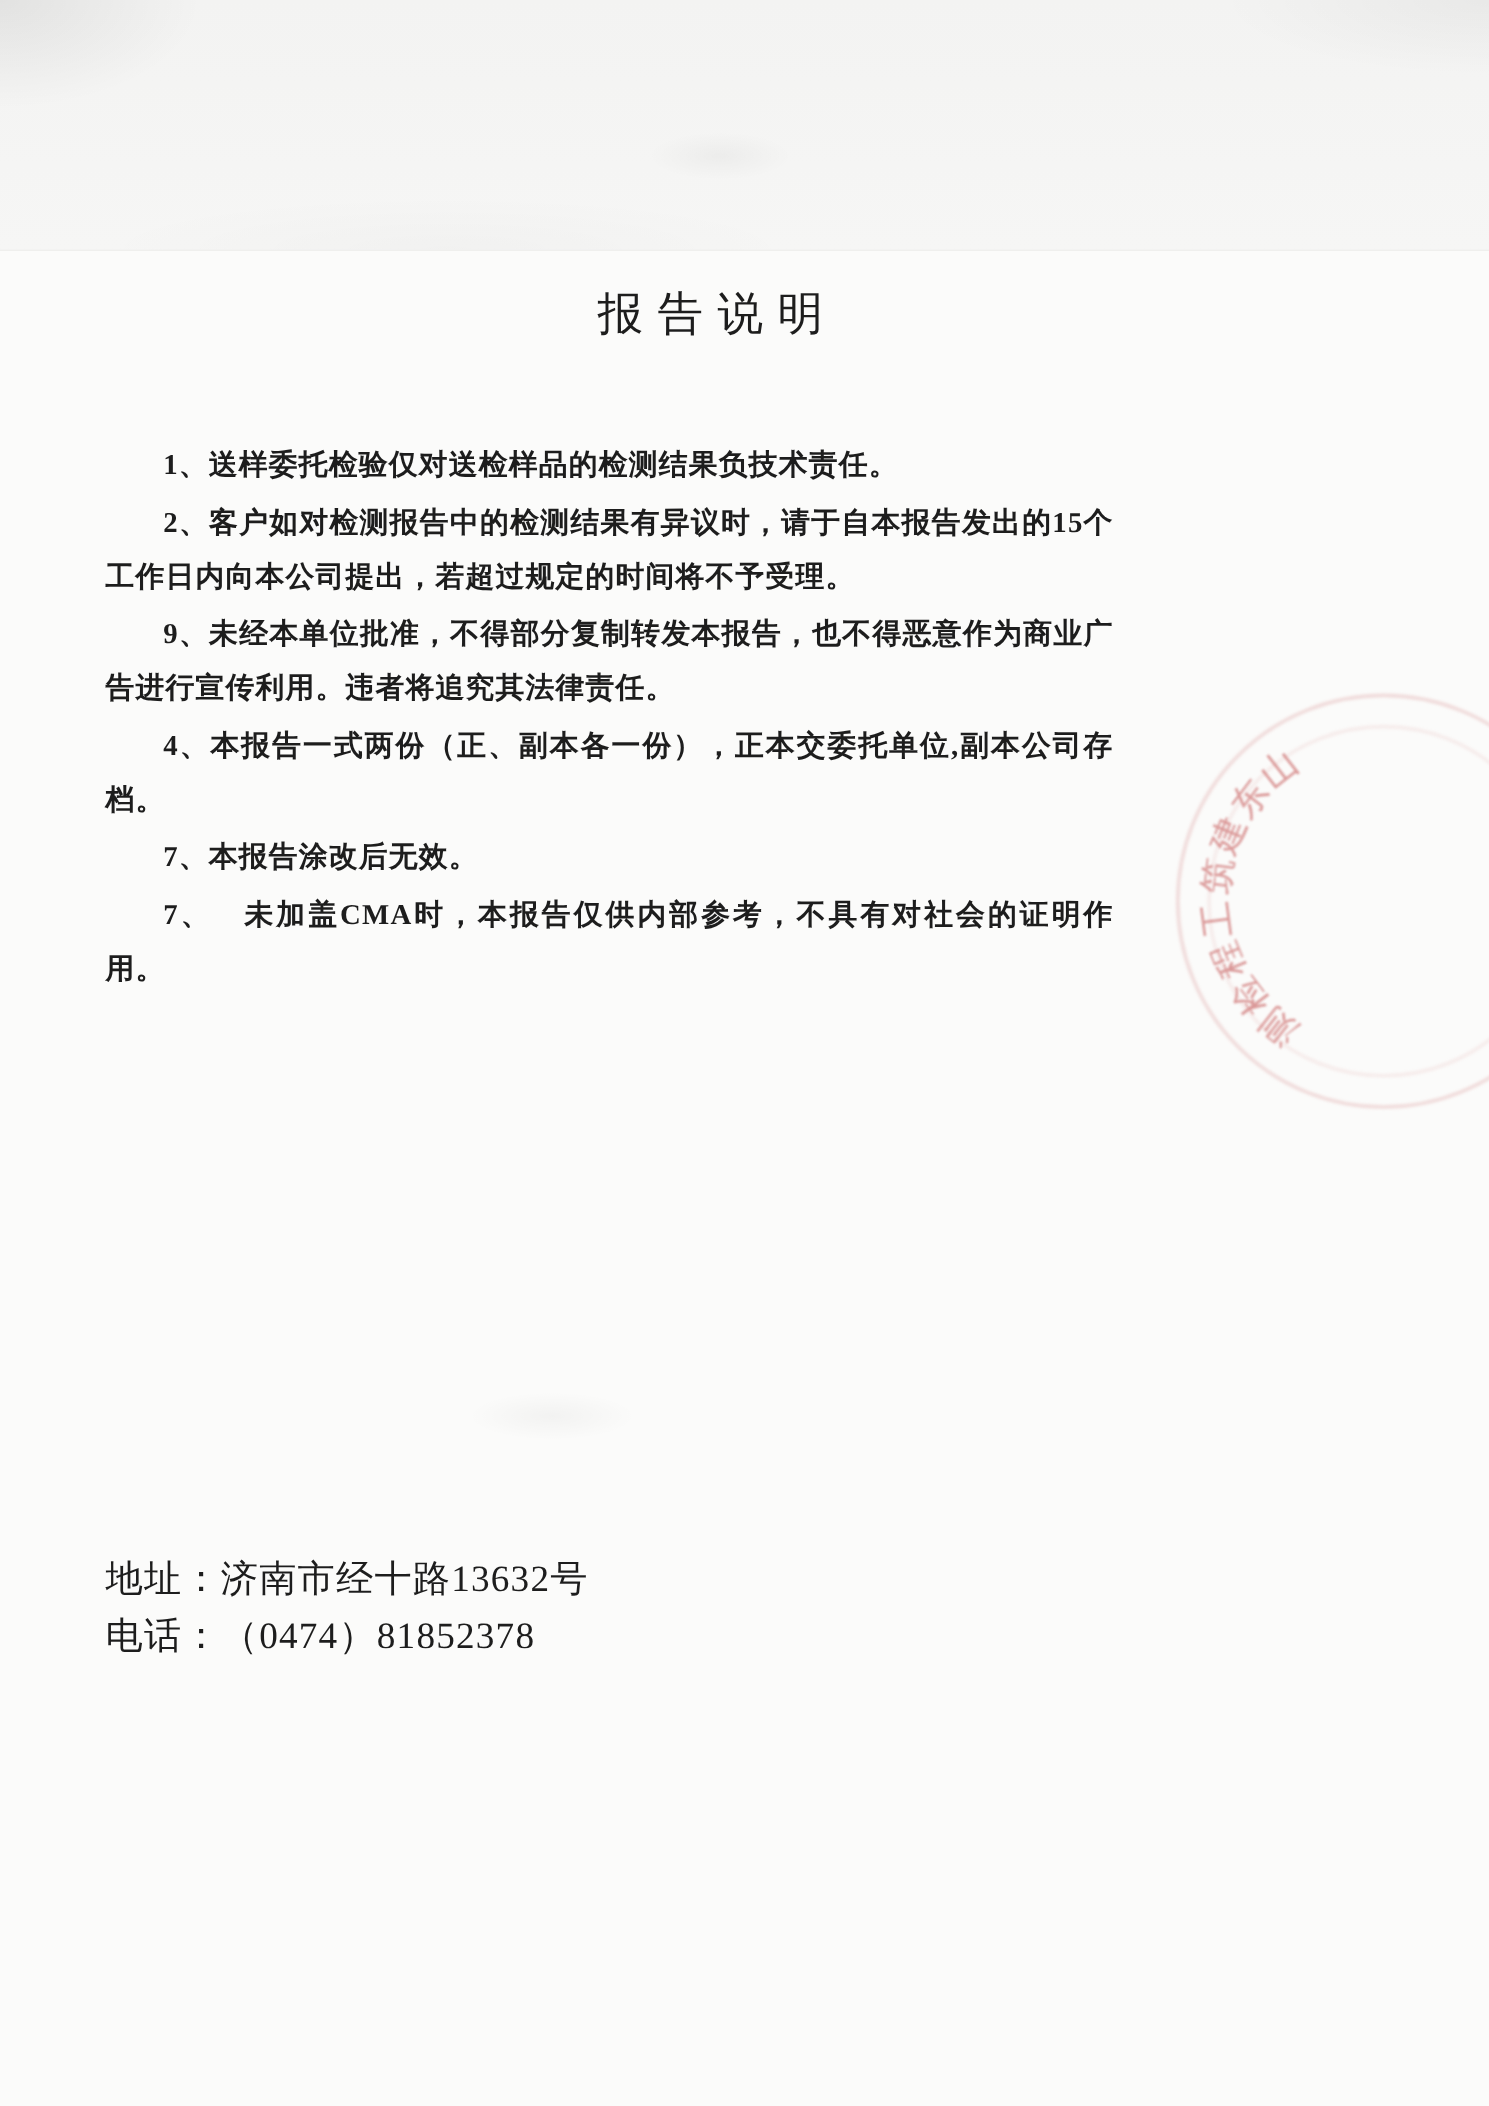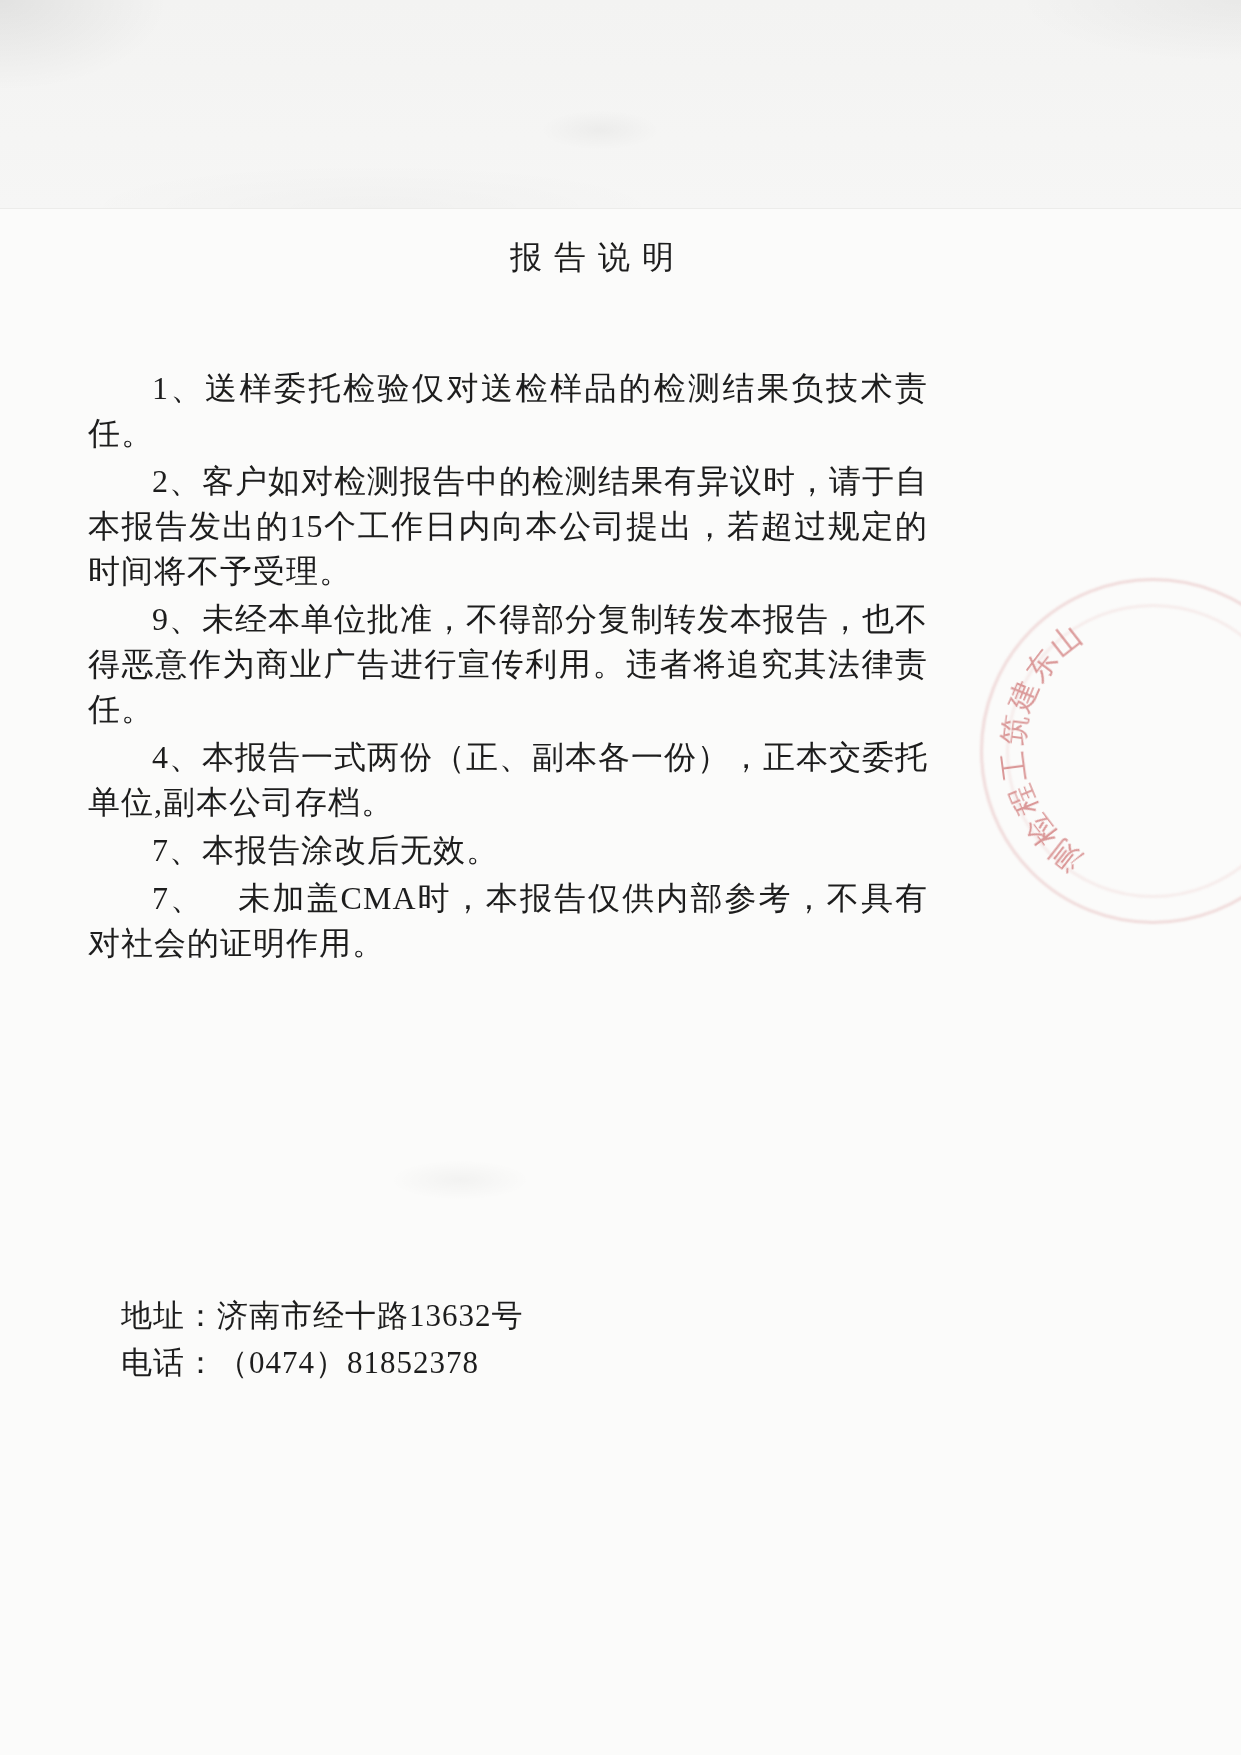--- a/index.html
+++ b/index.html
@@ -37,46 +37,46 @@
   }
   .smudge.s1 { left: 540px; top: 110px; width: 120px; height: 40px; }
   .smudge.s2 { left: 390px; top: 1160px; width: 140px; height: 40px; }
 
   .title {
     position: absolute;
     top: 236px;
     left: 598px;
     transform: translateX(-50%);
     margin: 0;
-    font-size: 32px;
+    font-size: 38px;
     font-weight: normal;
     letter-spacing: 12px;
     white-space: nowrap;
   }
 
   .notes {
     position: absolute;
     top: 366px;
     left: 88px;
     width: 840px;
   }
   .notes p {
     margin: 0 0 3px 0;
-    font-size: 32px;
+    font-size: 24px;
     line-height: 45px;
     letter-spacing: 1px;
     text-align: justify;
     text-indent: 2em;
+    font-weight: bold;
   }
 
   .contact {
     position: absolute;
     top: 1292px;
     left: 88px;
-    margin-left: 33px;
   }
   .contact p {
     margin: 0;
     font-size: 31px;
     line-height: 47px;
     letter-spacing: 1px;
   }
 
   
   .stamp-ring {

